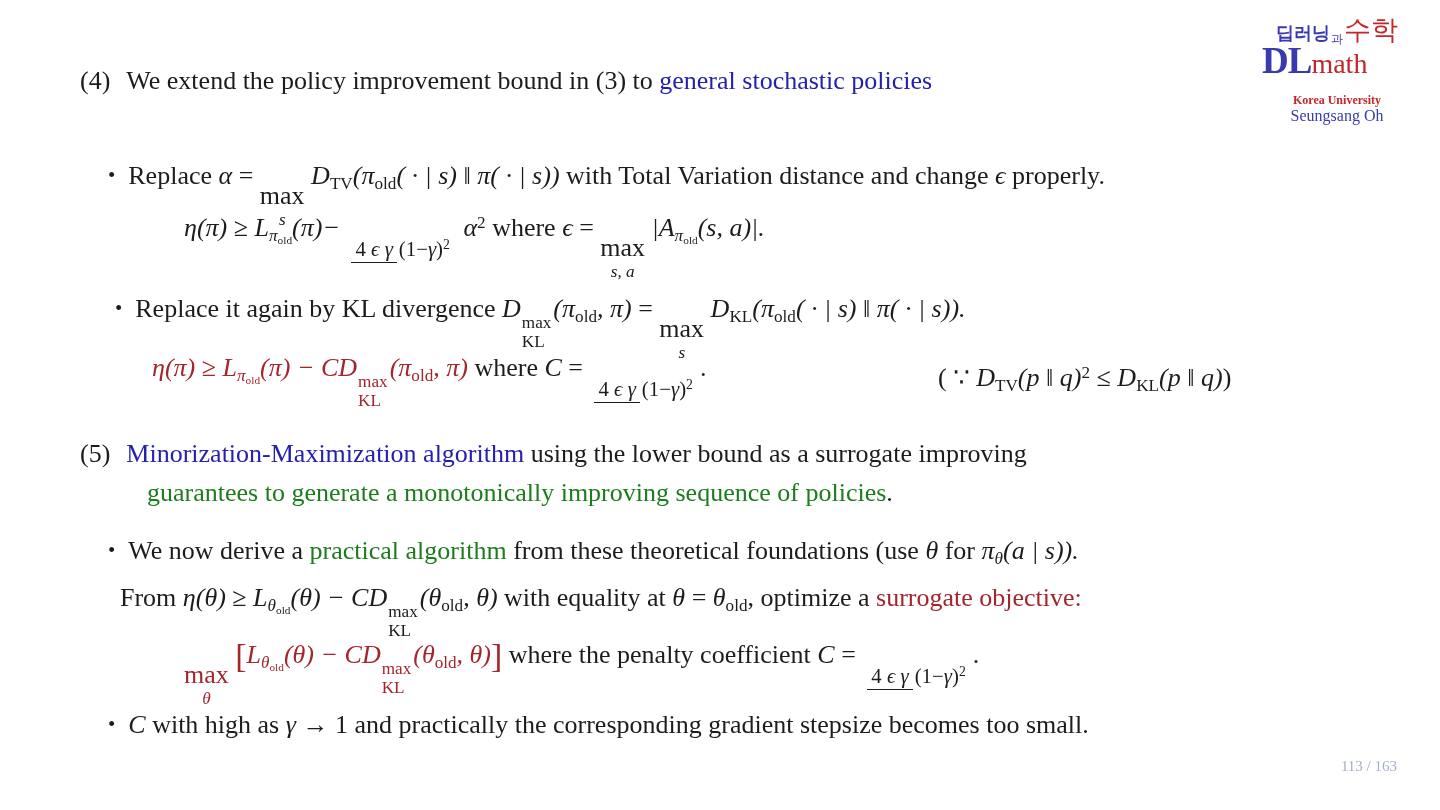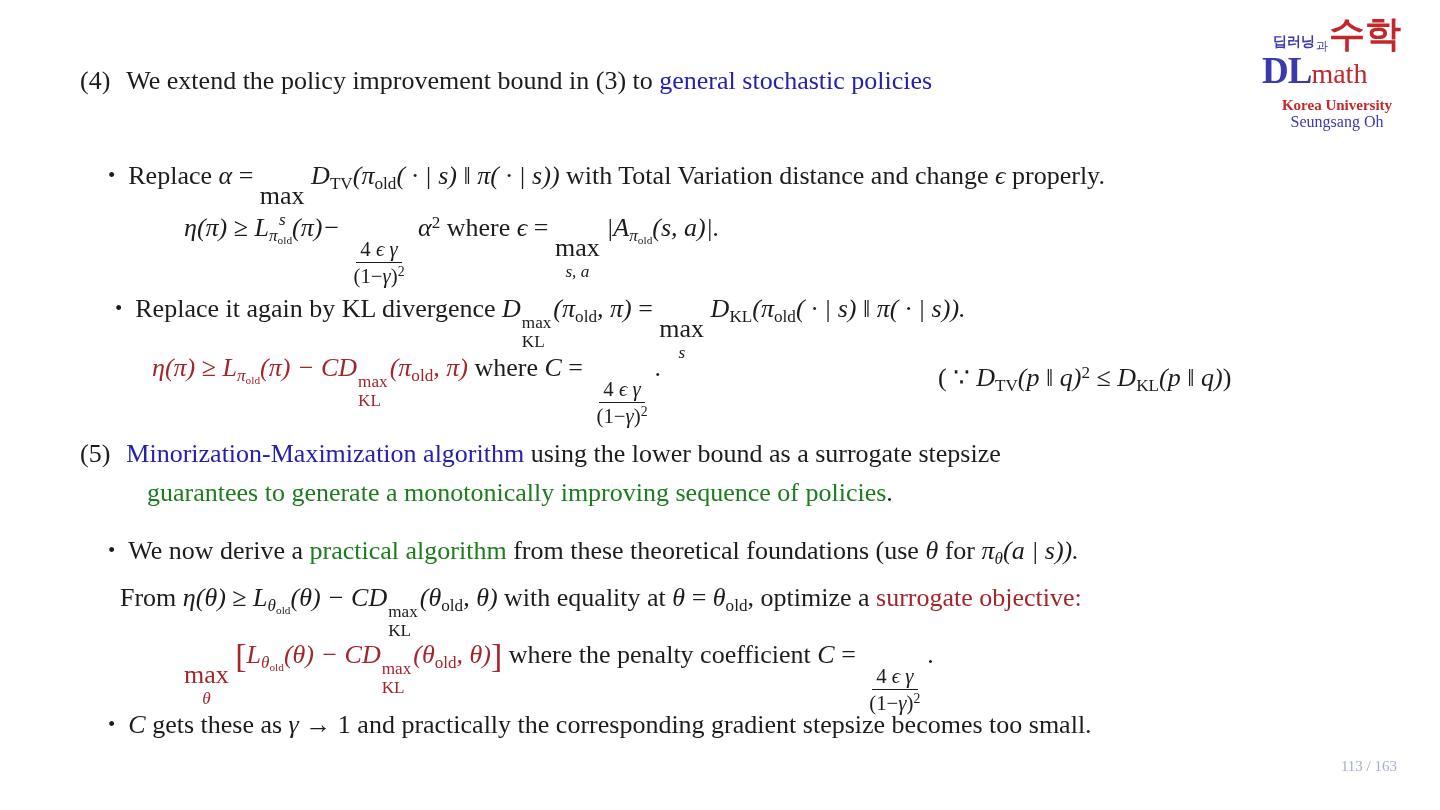--- a/index.html
+++ b/index.html
@@ -21,37 +21,37 @@
 
   
   .tk-i{font-style:italic;}
   .tk-r{font-style:normal;}
   .tk-g{color:var(--accent-green,#1d7c1d);}
   .tk-rd{color:var(--accent-red,#a3262c);}
   .tk-bg{font-size:1.3em;vertical-align:-0.12em;}
   sub,sup{font-size:0.66em;line-height:0;}
   sub{vertical-align:-0.28em;}
   sup{vertical-align:0.48em;}
-  .fr{display:inline-flex;flex-direction:column;align-items:center;vertical-align:-0.95em;font-size:0.8em;line-height:1.25;margin:0 5px;}
+  .fr{display:inline-flex;flex-direction:row;align-items:center;vertical-align:-0.95em;font-size:0.8em;line-height:1.25;margin:0 5px;}
   .fra{display:block;border-bottom:1.5px solid currentColor;padding:0 4px;}
   .frb{display:block;padding:0 2px;}
   .ss{display:inline-flex;flex-direction:column;align-items:flex-start;vertical-align:-0.62em;font-size:0.66em;line-height:1.12;margin:0 2px 0 1px;}
   .ov{display:inline-flex;flex-direction:column;align-items:center;vertical-align:-0.78em;line-height:1.05;}
   .ovb{font-size:0.66em;line-height:1;margin-top:1px;}
 
   
   .logo{position:absolute;top:16px;right:28px;width:150px;text-align:center;line-height:1.05;}
   .logo-kr{display:flex;justify-content:center;align-items:baseline;gap:1px;}
-  .logo-kr .kr-blue{color:var(--logo-blue,#3a3aae);font-size:14px;font-weight:bold;}
+  .logo-kr .kr-blue{color:var(--logo-blue,#3a3aae);font-size:18px;font-weight:bold;}
   .logo-kr .kr-small{color:var(--logo-blue,#3a3aae);font-size:12px;position:relative;top:4px;}
-  .logo-kr .kr-red{color:var(--logo-red,#c3272b);font-size:36px;font-weight:bold;}
+  .logo-kr .kr-red{color:var(--logo-red,#c3272b);font-size:27px;font-weight:normal;}
   .logo-latin{display:flex;justify-content:flex-start;align-items:baseline;margin-top:-2px;}
   .logo-latin .dl{color:var(--logo-blue,#3a3aae);font-size:37px;font-weight:bold;letter-spacing:-1px;}
   .logo-latin .lm{color:var(--logo-red,#c3272b);font-size:28px;}
-  .logo-univ{color:var(--logo-red,#c3272b);font-size:15px;font-weight:bold;margin-top:7px;}
+  .logo-univ{color:var(--logo-red,#c3272b);font-size:12px;font-weight:bold;margin-top:13px;}
   .logo-author{color:var(--logo-blue,#3a3aae);font-size:16px;margin-top:1px;}
 
   .footer{position:absolute;top:758px;right:43px;font-size:15px;color:var(--page-number,#a6aec9);}
 </style>
 </head>
 <body>
 
 <div class="slide">
 
   <div class="logo">
@@ -102,21 +102,21 @@
           <span class="ssa"><span class="tk-r">max</span></span>
           <span class="ssb"><span class="tk-r">KL</span></span>
         </span><span class="tk-i">(π</span><sub><span class="tk-r">old</span></sub><span class="tk-i">, π)</span></span><span><span class="tk-r"> where  </span><span class="tk-i">C</span><span class="tk-r"> = </span><span class="fr">
           <span class="fra"><span class="tk-r">4 </span><span class="tk-i">ϵ γ</span></span>
           <span class="frb"><span class="tk-r">(1−</span><span class="tk-i">γ</span><span class="tk-r">)</span><sup><span class="tk-r">2</span></sup></span>
         </span><span class="tk-r">.</span></span>
   </div>
   <div class="line" style="left:938px;top:362px"><span class="tk-r">( ∵ </span><span class="tk-i">D</span><sub><span class="tk-r">TV</span></sub><span class="tk-i">(p ‖ q)</span><sup><span class="tk-r">2</span></sup><span class="tk-r"> ≤ </span><span class="tk-i">D</span><sub><span class="tk-r">KL</span></sub><span class="tk-i">(p ‖ q)</span><span class="tk-r">)</span></div>
 
   <div class="line" style="left:80px;top:439px">
-    <span class="marker">(5)</span><span class="blue">Minorization-Maximization algorithm</span><span> using the lower bound as a surrogate stepsize</span>
+    <span class="marker">(5)</span><span class="blue">Minorization-Maximization algorithm</span><span> using the lower bound as a surrogate improving</span>
   </div>
   <div class="line" style="left:108px;top:536px">
     <span class="bullet">•</span><span><span class="tk-r">We now derive a </span><span class="tk-g">practical algorithm</span><span class="tk-r"> from these theoretical foundations (use </span><span class="tk-i">θ</span><span class="tk-r"> for  </span><span class="tk-i">π</span><sub><span class="tk-i">θ</span></sub><span class="tk-i">(a | s)).</span></span>
   </div>
 
   <div class="line" style="left:147px;top:478px">
     <span class="green">guarantees to generate a monotonically improving sequence of policies</span><span>.</span>
   </div>
 
   <div class="line" style="left:120px;top:583px"><span class="tk-r">From  </span><span class="tk-i">η(θ) ≥ L</span><sub><span class="tk-i">θ</span><sub><span class="tk-r">old</span></sub></sub><span class="tk-i">(θ) − CD</span><span class="ss">
@@ -131,17 +131,17 @@
         </span><span class="tk-r"> </span><span class="tk-bg">[</span><span class="tk-i">L</span><sub><span class="tk-i">θ</span><sub><span class="tk-r">old</span></sub></sub><span class="tk-i">(θ) − CD</span><span class="ss">
           <span class="ssa"><span class="tk-r">max</span></span>
           <span class="ssb"><span class="tk-r">KL</span></span>
         </span><span class="tk-i">(θ</span><sub><span class="tk-r">old</span></sub><span class="tk-i">, θ)</span><span class="tk-bg">]</span></span><span><span class="tk-r">  where the penalty coefficient  </span><span class="tk-i">C</span><span class="tk-r"> = </span><span class="fr">
           <span class="fra"><span class="tk-r">4 </span><span class="tk-i">ϵ γ</span></span>
           <span class="frb"><span class="tk-r">(1−</span><span class="tk-i">γ</span><span class="tk-r">)</span><sup><span class="tk-r">2</span></sup></span>
         </span><span class="tk-r">.</span></span>
   </div>
 
   <div class="line" style="left:108px;top:710px">
-    <span class="bullet">•</span><span><span class="tk-i">C</span><span class="tk-r"> gets these as </span><span class="tk-i">γ</span><span class="tk-r"> → 1 and practically the corresponding gradient stepsize becomes too small.</span></span>
+    <span class="bullet">•</span><span><span class="tk-i">C</span><span class="tk-r"> with high as </span><span class="tk-i">γ</span><span class="tk-r"> → 1 and practically the corresponding gradient stepsize becomes too small.</span></span>
   </div>
 
   <div class="footer">113 / 163</div>
 </div>
 
 </body></html>

